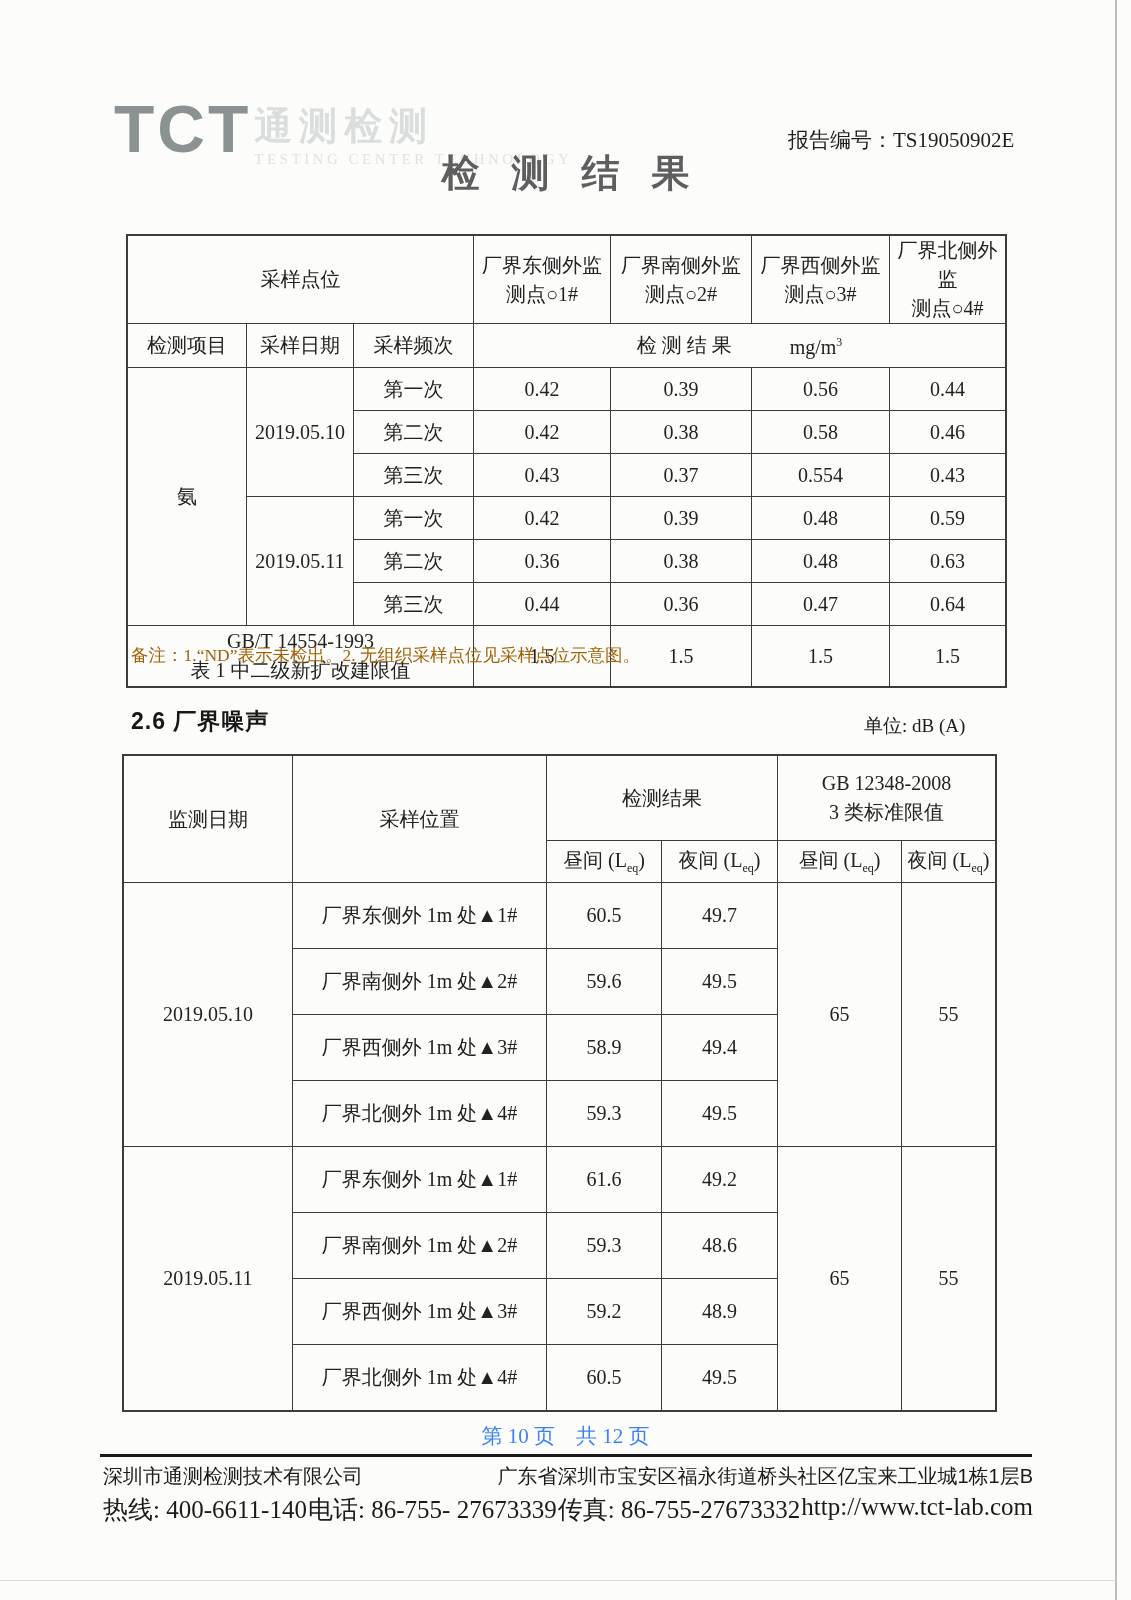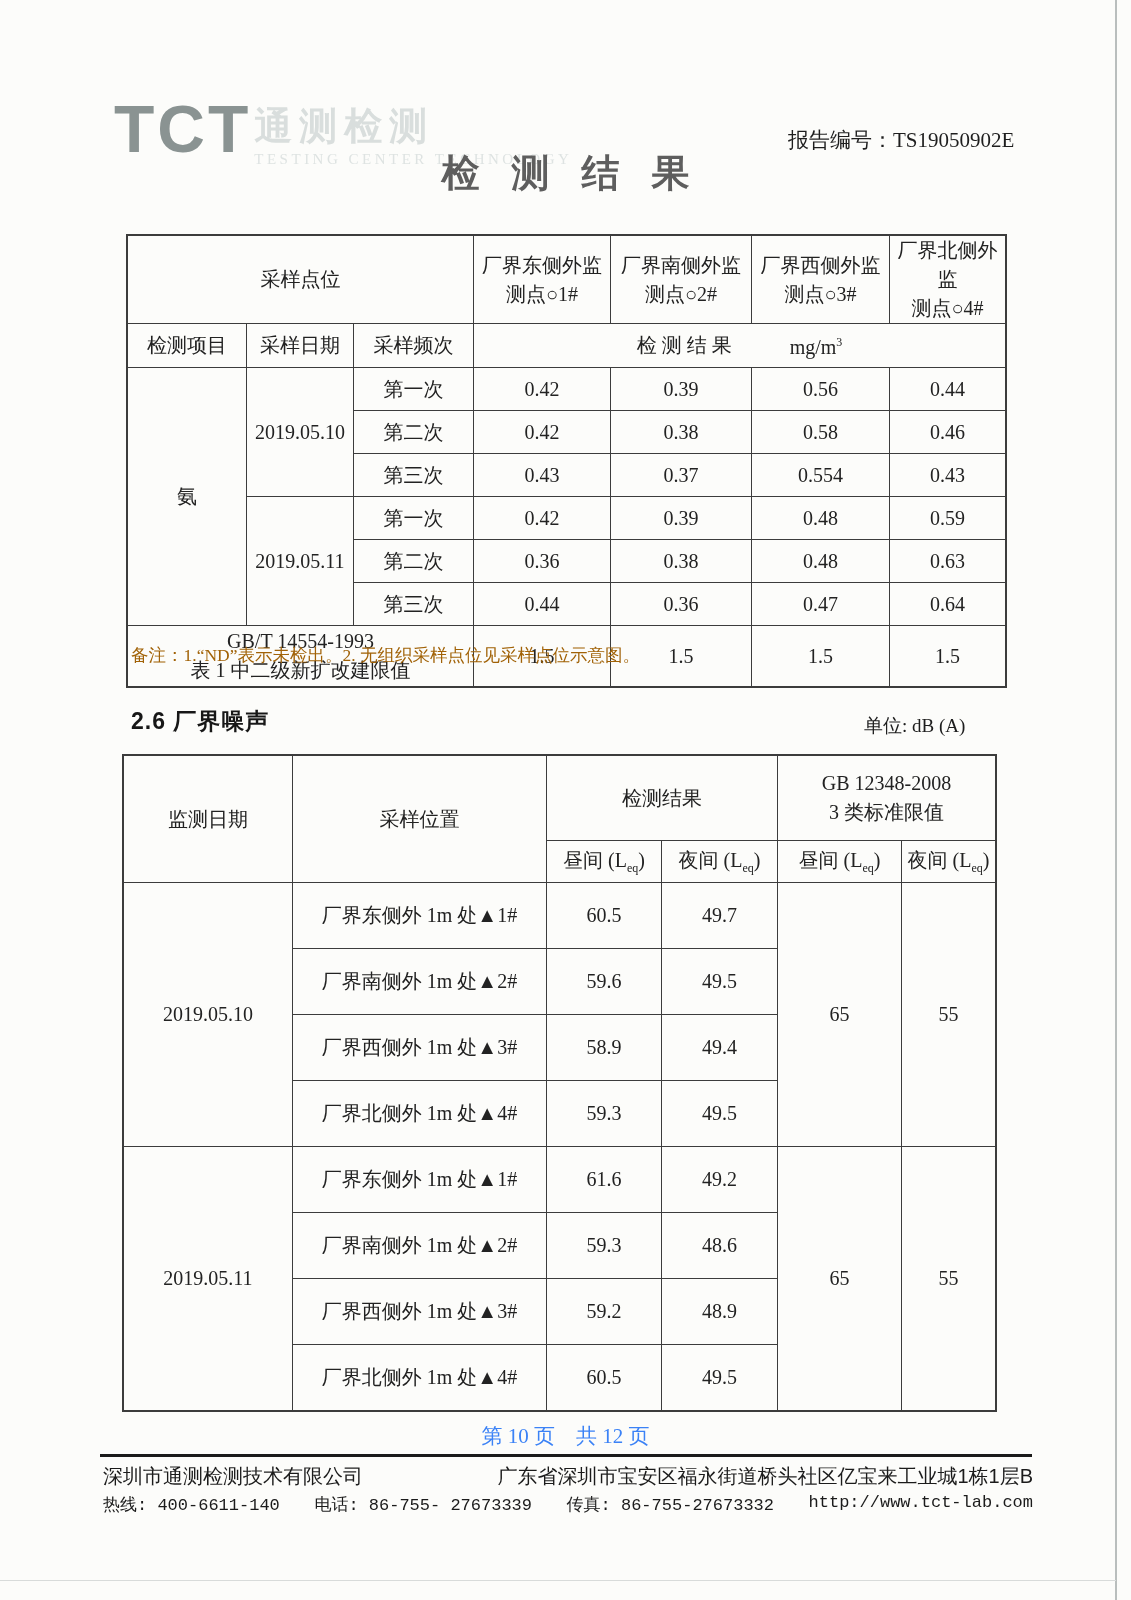--- a/index.html
+++ b/index.html
@@ -43,22 +43,22 @@
   }
   .sec-unit{position:absolute;left:864px;top:713px;font-size:19px;color:#1d1d1d;}
   
   .page-no{position:absolute;top:1422px;left:0;width:100%;text-align:center;
     font-size:21px;color:#3b82f6;white-space:pre;}
   .footer-rule{position:absolute;left:100px;top:1454px;width:932px;height:3px;background:#1a1a1a;}
   .footer-row1{position:absolute;left:103px;top:1463px;width:930px;display:flex;
     justify-content:space-between;font-family:"Liberation Sans","DejaVu Sans",sans-serif;
     font-size:20px;color:#1b1b1b;}
   .footer-row2{position:absolute;left:103px;top:1493px;width:930px;display:flex;
-    justify-content:space-between;font-family:Liberation Mono, monospace;
-    font-size:17px;color:#1b1b1b;}
+    justify-content:space-between;font-family:Liberation Serif, serif;
+    font-size:25px;color:#1b1b1b;}
   
   .scan-vline{position:absolute;top:0;left:1115px;width:2px;height:1600px;background:#b9bebd;}
   .scan-hline{position:absolute;top:1580px;left:0;width:1116px;height:1px;background:#d8dbda;}
 </style>
 </head>
 <body>
 
 <div class="logo">
   <div class="logo-tct">TCT</div>
   <div class="logo-right">

